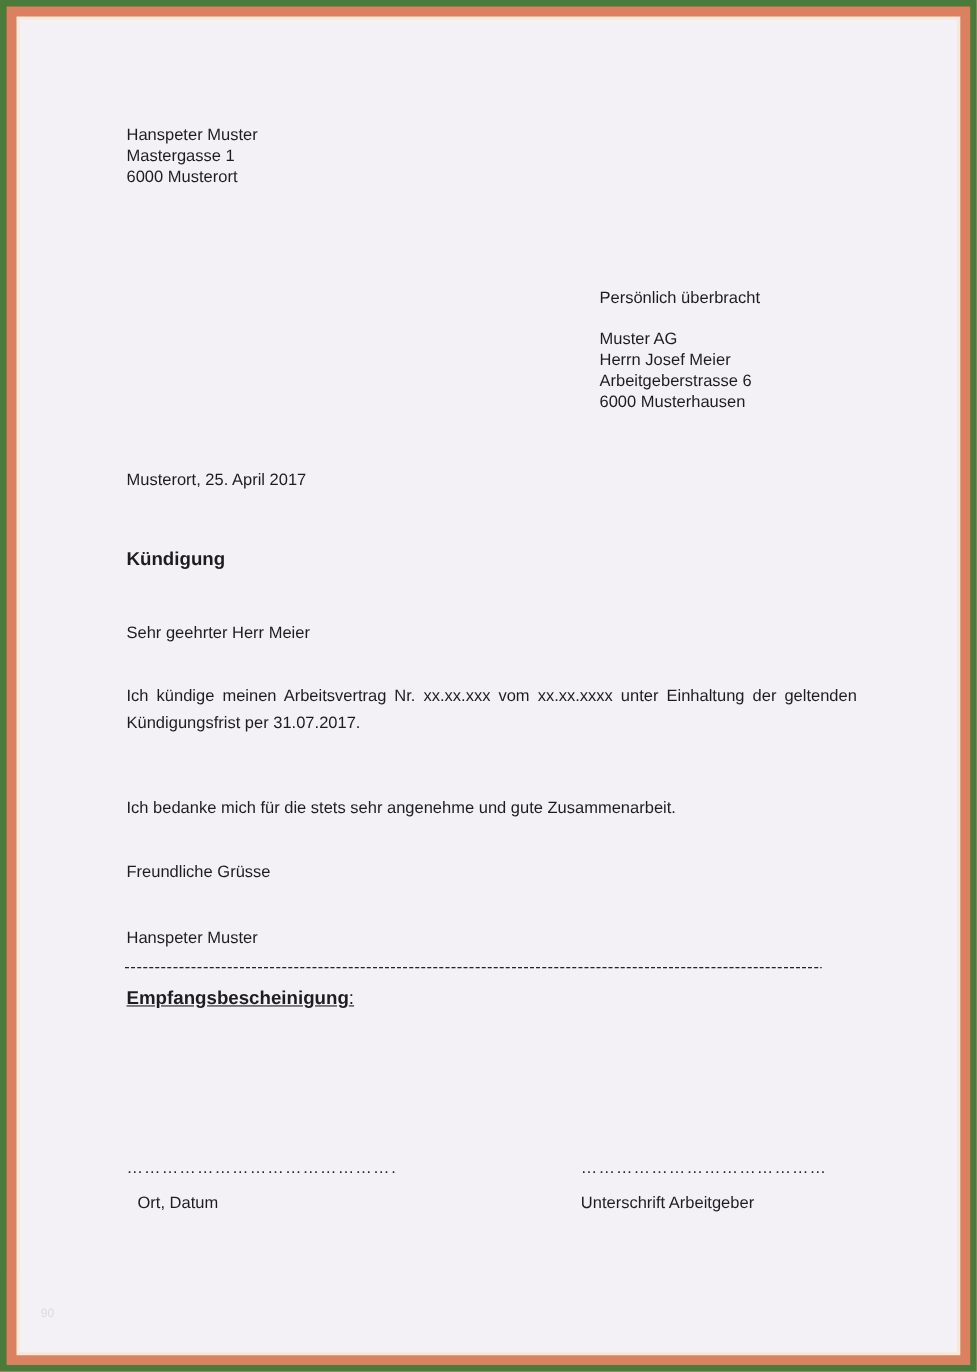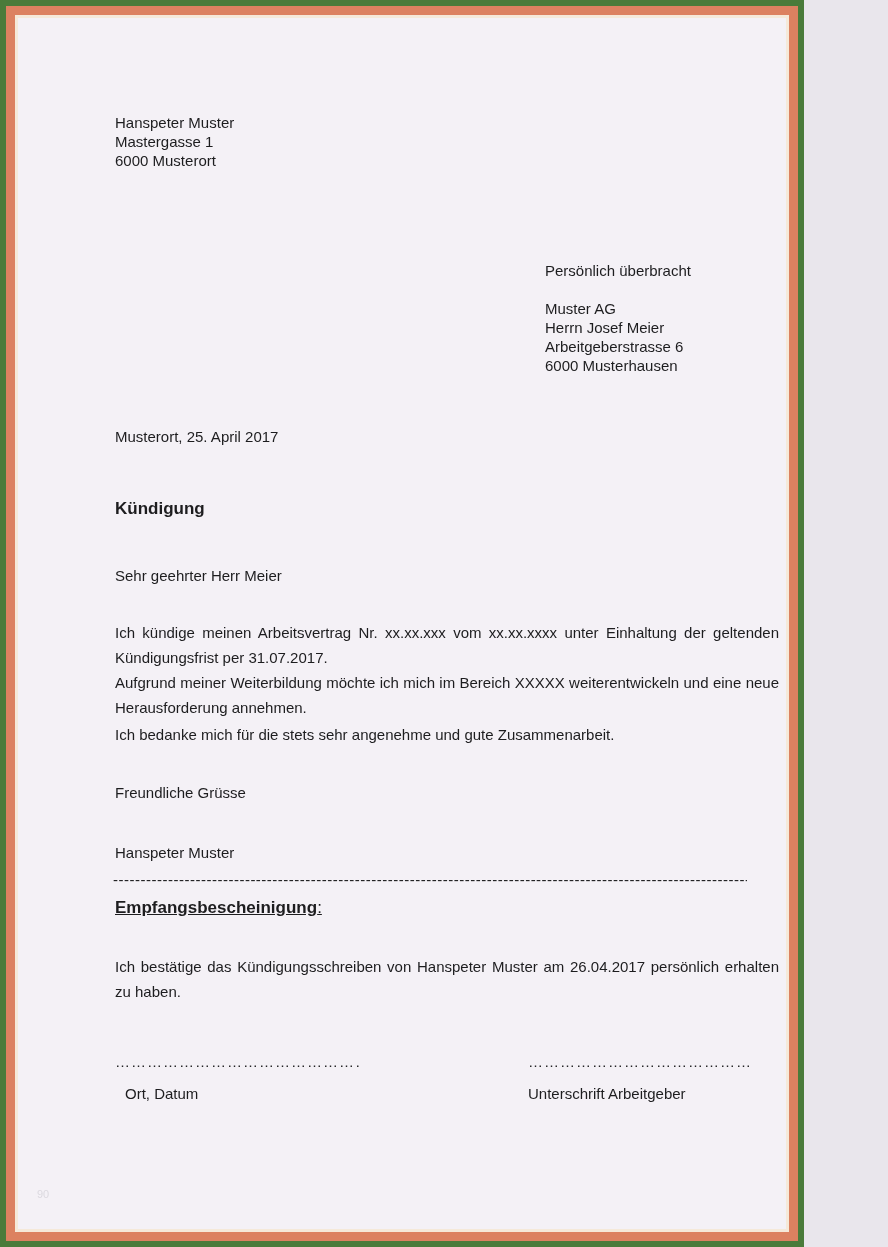--- a/index.html
+++ b/index.html
@@ -2,21 +2,21 @@
 <html><head>
 <meta charset="utf-8">
 <style>
   html, body {
     margin: 0;
     padding: 0;
     background: #e9e6ec;
   }
   .sheet {
     position: relative;
-    width: 804px;
+    width: 888px;
     height: 1247px;
     background: #f4f1f6;
     
     box-shadow:
       inset 0 0 0 6px #4a7b3a,
       inset 0 0 0 15px #dc8160,
       inset 0 0 0 18px #f5e9d9;
     font-family: "Liberation Sans", sans-serif;
     color: #1d1d1f;
     font-size: 15px;
@@ -78,32 +78,30 @@
     <div>6000 Musterhausen</div>
   </div>
 
   <div class="abs" style="left:115px; top:428px;">Musterort, 25. April 2017</div>
 
   <div class="abs subject" style="left:115px; top:499px;">Kündigung</div>
 
   <div class="abs" style="left:115px; top:567px;">Sehr geehrter Herr Meier</div>
 
   <div class="abs para" style="left:115px; top:620px;">Ich kündige meinen Arbeitsvertrag Nr. xx.xx.xxx vom xx.xx.xxxx unter Einhaltung der geltenden Kündigungsfrist per 31.07.2017.</div>
-  <div class="abs para" style="left:115px; top:670px;">Aufgrund meiner Weiterbildung möchte ich mich im Bereich XXXXX weiterentwickeln und eine neue Herausforderung annehmen.</div>
   <div class="abs para" style="left:115px; top:722px;">Ich bedanke mich für die stets sehr angenehme und gute Zusammenarbeit.</div>
 
   <div class="abs" style="left:115px; top:784px;">Freundliche Grüsse</div>
 
   <div class="abs" style="left:115px; top:844px;">Hanspeter Muster</div>
 
   <div class="abs dashline" style="left:113px; top:871px;">--------------------------------------------------------------------------------------------------------------------------------------------</div>
 
   <div class="abs receipt-heading" style="left:115px; top:898px;"><span>Empfangsbescheinigung</span><span class="colon">:</span></div>
 
-  <div class="abs para" style="left:115px; top:954px;">Ich bestätige das Kündigungsschreiben von Hanspeter Muster am 26.04.2017 persönlich erhalten zu haben.</div>
 
   <div class="abs dotline" style="left:115px; top:1053px; width:245px;">……………………………………………………</div>
   <div class="abs dotline" style="left:528px; top:1053px; width:222px;">…………………………………………………</div>
 
   <div class="abs" style="left:125px; top:1085px;">Ort, Datum</div>
   <div class="abs" style="left:528px; top:1085px;">Unterschrift Arbeitgeber</div>
 
   <div class="abs watermark" style="left:37px; top:1188px;">90</div>
 
 </div>

